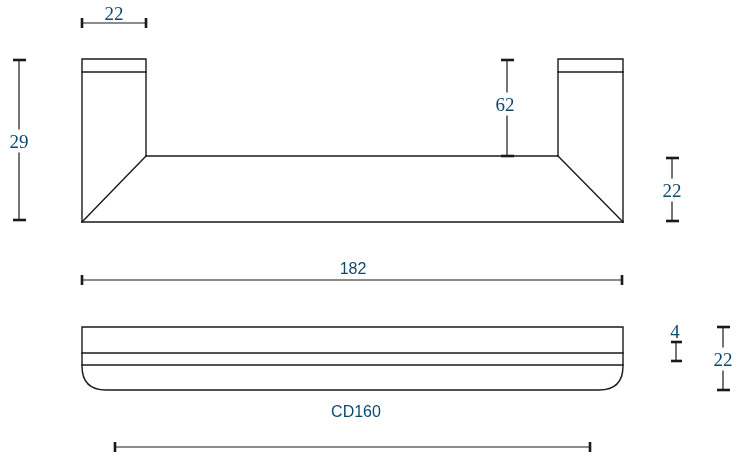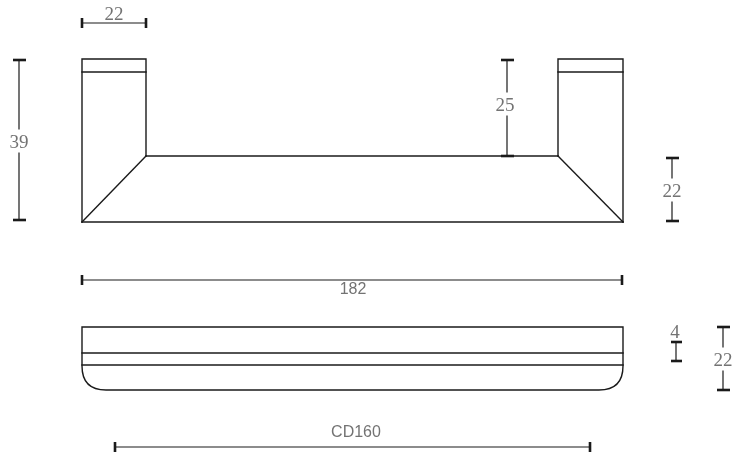--- a/index.html
+++ b/index.html
@@ -7,33 +7,32 @@
     position:relative;
     width:740px;height:459px;
     background:#ffffff;
     font-family:"Liberation Sans", sans-serif;
     overflow:hidden;
   }
   .canvas svg{position:absolute;left:0;top:0;}
   .dim-label{
     position:absolute;
     transform:translate(-50%,-50%);
-    color:#737373;
+    color:#0c4a6e;
     white-space:nowrap;
     line-height:1;
     z-index:2;
   }
   .dim-serif{
     font-family:"Liberation Serif", serif;
     font-size:19px;
   }
   .dim-sans{
     font-family:"Liberation Sans", sans-serif;
     font-size:16px;
-    margin-top:20px;
   }
   .on-line{
     background:#ffffff;
     padding:2px 1px;
   }
 </style>
 </head>
 <body>
 
 <div class="canvas">
@@ -102,23 +101,23 @@
       <g>
         <line x1="115" y1="447" x2="590" y2="447"></line>
         <line x1="115" y1="442" x2="115" y2="452" stroke-width="2.6"></line>
         <line x1="590" y1="442" x2="590" y2="452" stroke-width="2.6"></line>
       </g>
     </g>
   </svg>
 
   <span class="dim-label dim-serif" style="left:114px;top:13px;">22</span>
 
-  <span class="dim-label dim-serif on-line" style="left:19px;top:141px;">39</span>
+  <span class="dim-label dim-serif on-line" style="left:19px;top:141px;">29</span>
 
-  <span class="dim-label dim-serif on-line" style="left:505px;top:104px;">25</span>
+  <span class="dim-label dim-serif on-line" style="left:505px;top:104px;">62</span>
 
   <span class="dim-label dim-serif on-line" style="left:672px;top:190px;">22</span>
 
   <span class="dim-label dim-sans" style="left:353px;top:269px;">182</span>
 
   <span class="dim-label dim-serif" style="left:675px;top:331px;">4</span>
 
   <span class="dim-label dim-serif on-line" style="left:723px;top:359px;">22</span>
 
   <span class="dim-label dim-sans" style="left:356px;top:412px;">CD160</span>

